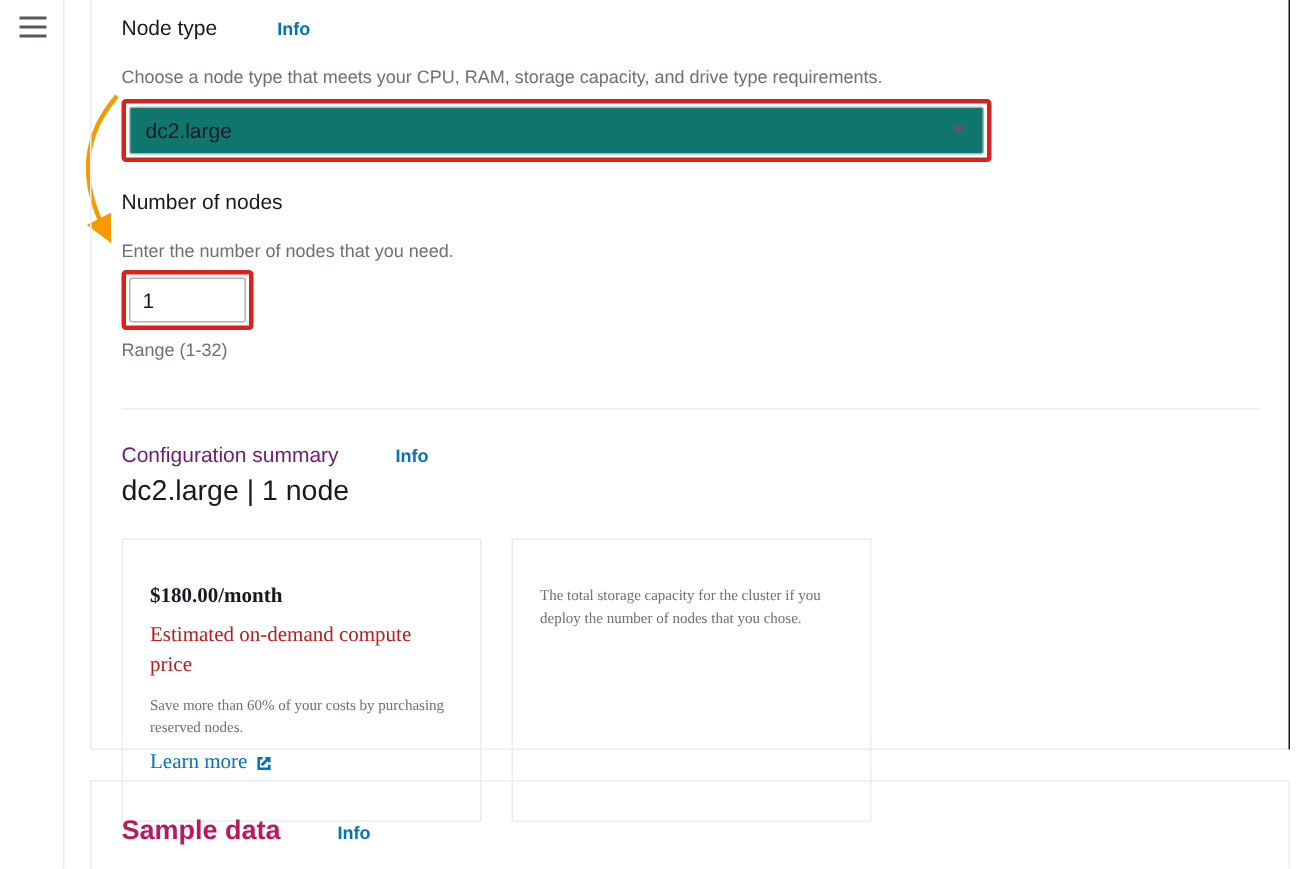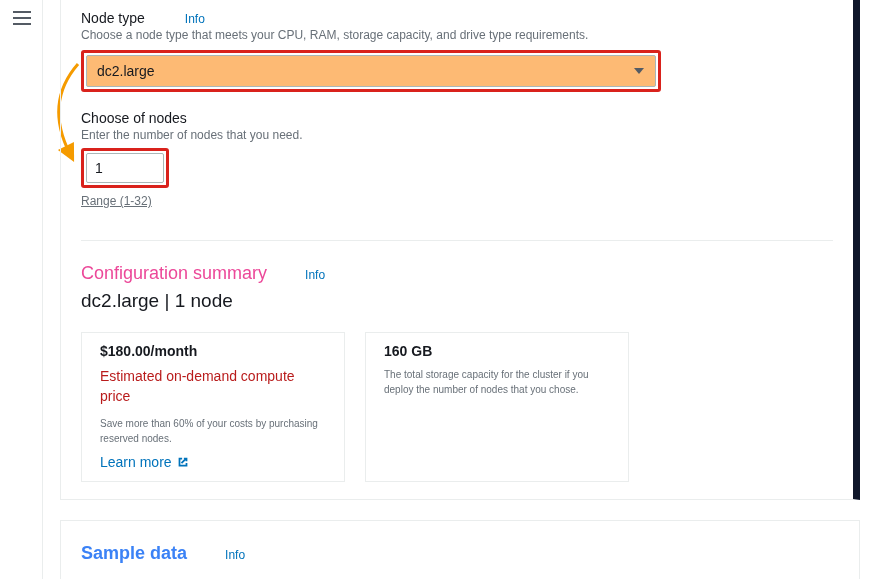--- a/index.html
+++ b/index.html
@@ -34,47 +34,47 @@
       width: 18px;
       margin: 0 auto;
     }
     .vline-left { position: absolute; top: 0; left: 42px; width: 1px; height: 579px; background: #eaeded; }
     .main-panel {
       position: absolute;
       top: 0;
       left: 60px;
       width: 800px;
       border-left: 1px solid #eaeded;
-      border-right: 7px solid #0f172a;
+      border-right: 1px solid #0f172a;
       border-bottom: 1px solid #eaeded;
       height: 500px;
       padding: 0 20px 20px 20px;
     }
     .field-block { margin-top: 10px; }
     .field-label-row { display: flex; align-items: baseline; gap: 12px; }
     .field-label { font-size: 14px; color: #16191f; }
-    .info-link { color: #0073bb; font-size: 12px; font-weight: 400; cursor: pointer; padding-left: 28px; }
-    .field-desc { font-size: 12px; color: #687078; margin-top: 2px; }
-    .hint { font-size: 12px; color: #687078; margin-top: 6px; text-decoration: underline; }
+    .info-link { color: #0073bb; font-size: 12px; font-weight: 700; cursor: pointer; padding-left: 28px; }
+    .field-desc { font-size: 12px; color: #687078; margin-top: 18px; }
+    .hint { font-size: 12px; color: #687078; margin-top: 6px; }
     .select-wrap {
       margin-top: 8px;
       border: 3px solid #d9221c;
       border-radius: 3px;
       padding: 2px;
       width: 580px;
     }
     .select-inner {
       border: 1px solid #aab7b8;
       border-radius: 2px;
       height: 32px;
       display: flex;
       align-items: center;
       justify-content: space-between;
       padding: 0 10px;
-      background: #fdba74;
+      background: #0f766e;
     }
     .select-inner .val { font-size: 14px; color: #16191f; }
     .caret svg { display:block; }
 
     .num-nodes-block { margin-top: 18px; }
     .num-wrap {
       margin-top: 6px;
       border: 3px solid #d9221c;
       border-radius: 3px;
       padding: 2px;
@@ -90,50 +90,51 @@
       color: #16191f;
     }
 
     .divider {
       border: none;
       border-top: 1px solid #eaeded;
       margin-top: 32px;
       margin-bottom: 22px;
     }
     .section-title-row { display: flex; align-items: baseline; gap: 10px; }
-    .section-title { font-size: 18px; color: #ec4899; font-weight: 400; }
+    .section-title { font-size: 14px; color: #701a75; font-weight: 400; }
     .summary-sub { font-size: 19px; color: #16191f; margin-top: 6px; }
     .cards {
       display: flex;
       gap: 20px;
       margin-top: 20px;
     }
     .card {
       border: 1px solid #eaeded;
-      padding: 10px 18px;
-      width: 264px;
+      padding: 30px 18px;
+      width: 240px;
       min-height: 150px;
+      font-family: Liberation Serif, serif;
     }
     .card-heading { font-weight: 700; font-size: 14px; margin-bottom: 8px; }
     .card-sub { font-size: 14px; color: #b91c1c; margin-bottom: 10px; line-height: 1.4; }
     .card-text { font-size: 10px; color: #687078; line-height: 1.5; }
     .learn-link { color: #0073bb; cursor: pointer; display: inline-flex; align-items: center; gap: 4px; margin-top: 8px; font-size:14px; }
 
     .sample-panel {
       position: absolute;
       top: 520px;
       left: 60px;
       width: 800px;
       border: 1px solid #eaeded;
       border-bottom: none;
       padding: 22px 20px;
       height: 60px;
     }
     .sample-title-row { display: flex; align-items: baseline; gap: 10px; }
-    .sample-title { font-size: 18px; font-weight: 700; color: #3b82f6; }
+    .sample-title { font-size: 18px; font-weight: 700; color: #be185d; }
 
     
     .arrow-svg {
       position: absolute;
       top: 58px;
       left: 38px;
       pointer-events: none;
     }
   </style>
 </head>
@@ -173,21 +174,21 @@
             <svg width="12" height="10" viewBox="0 0 12 10">
                 <path d="M1 2 L6 8 L11 2 Z" fill="#545b64"></path>
               </svg>
           </span>
         </div>
       </div>
     </div>
 
     <div class="field-block num-nodes-block">
       <div class="field-label-row">
-        <span class="field-label">Choose of nodes</span>
+        <span class="field-label">Number of nodes</span>
       </div>
       <div class="field-desc">Enter the number of nodes that you need.</div>
       <div class="num-wrap">
         <input class="num-input" type="text" value="1" style="">
       </div>
       <div class="hint">Range (1-32)</div>
     </div>
 
     <hr class="divider">
 
@@ -204,21 +205,20 @@
           <div class="card-text">Save more than 60% of your costs by purchasing reserved nodes.</div>
           <div class="learn-link">
             <span>Learn more</span>
             <svg width="14" height="14" viewBox="0 0 16 16">
               <path d="M3 3 h4 v2 H5 v6 h6 V9 h2 v4 H3 Z" fill="#0073bb"></path>
               <path d="M9 3 h4 v4 h-2 V6 l-4 4 -1.5-1.5 4-4 H9 Z" fill="#0073bb"></path>
             </svg>
           </div>
         </div>
         <div class="card">
-          <div class="card-heading">160 GB</div>
           <div class="card-text">The total storage capacity for the cluster if you deploy the number of nodes that you chose.</div>
         </div>
       </div>
     </div>
 
   </div>
 
   <div class="sample-panel">
     <div class="sample-title-row">
       <span class="sample-title">Sample data</span>

